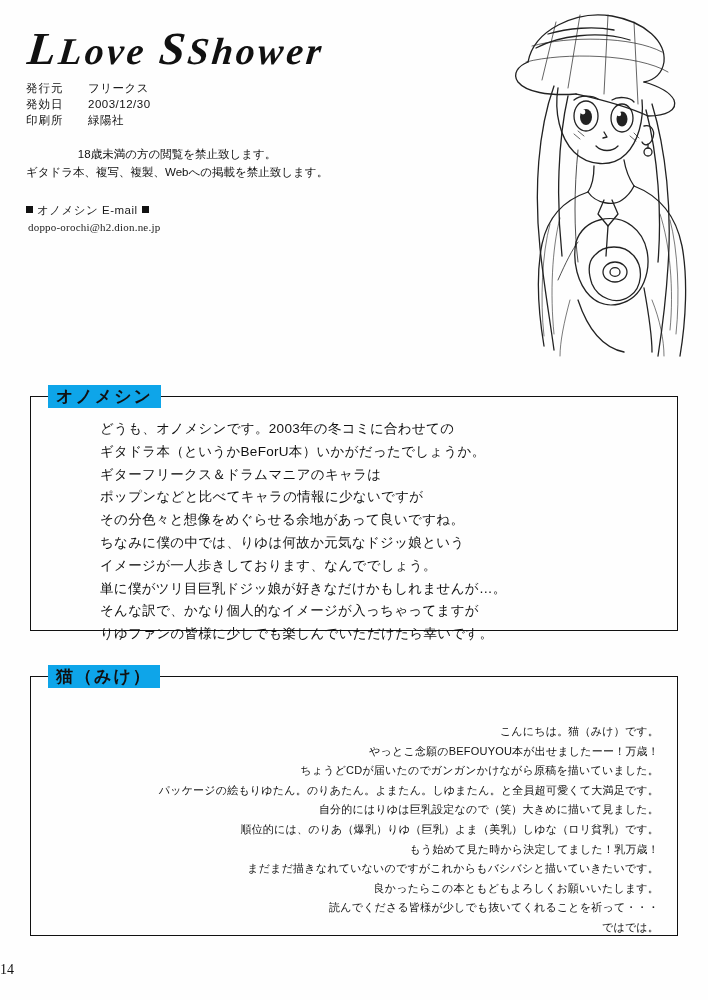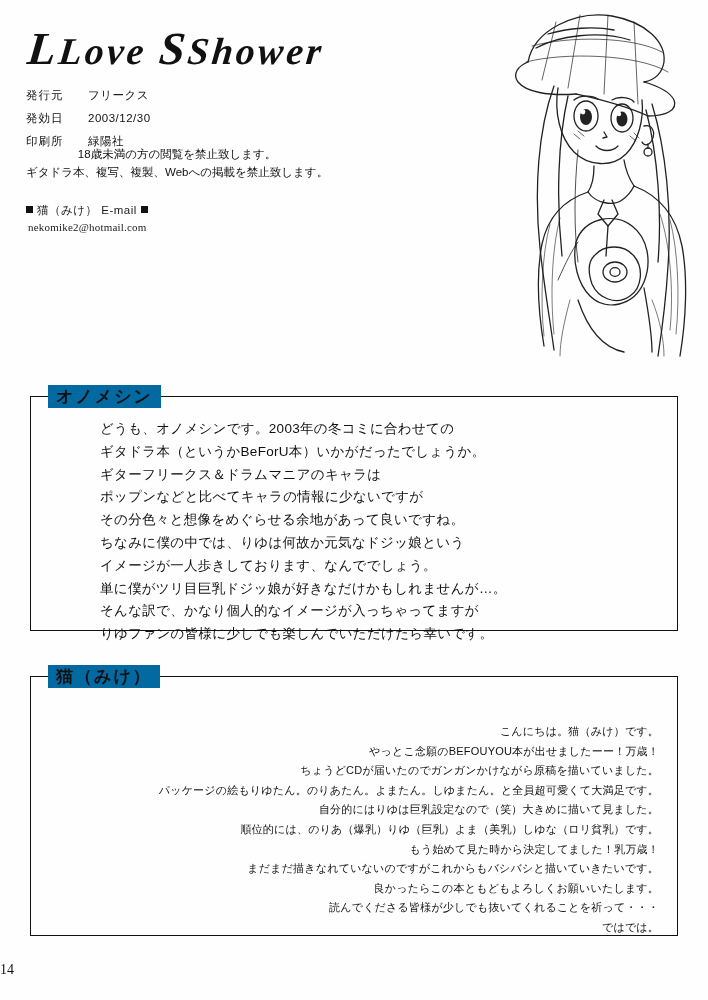--- a/index.html
+++ b/index.html
@@ -44,21 +44,20 @@
   .colophon {
     position: absolute;
     left: 26px;
     top: 80px;
     font-size: 11.5px;
     line-height: 16px;
     color: #111;
   }
   .colophon-row {
     display: flex;
-    margin-top: 7px;
   }
   .colophon-label {
     width: 62px;
     letter-spacing: 1px;
   }
   .colophon-value {
     letter-spacing: 0.5px;
   }
 
   .notice {
@@ -103,21 +102,21 @@
   }
 
   
   .box {
     position: absolute;
     border: 1.6px solid #111;
     box-sizing: border-box;
   }
   .box-label {
     position: absolute;
-    background: #0369a1;
+    background: #0ea5e9;
     padding: 0 8px;
     font-size: 17px;
     font-weight: bold;
     letter-spacing: 2px;
     color: #111;
     white-space: nowrap;
   }
 
   #box-onomeshin {
     left: 30px;
@@ -291,23 +290,23 @@
   </div>
 
   <div class="notice">
     <div>18歳未満の方の閲覧を禁止致します。</div>
     <div>ギタドラ本、複写、複製、Webへの掲載を禁止致します。</div>
   </div>
 
   <div class="contacts">
     <div class="contact-block">
       <div class="contact-head">
-        <span class="sq"></span><span>猫（みけ） E-mail</span><span class="sq-r"></span>
+        <span class="sq"></span><span>オノメシン E-mail</span><span class="sq-r"></span>
       </div>
-      <div class="contact-val">nekomike2@hotmail.com</div>
+      <div class="contact-val">doppo-orochi@h2.dion.ne.jp</div>
     </div>
   </div>
 
   <div class="box" id="box-onomeshin"></div>
   <div class="box-label" id="label-onomeshin">オノメシン</div>
   <div class="onomeshin-body" style="white-space: pre-line;">どうも、オノメシンです。2003年の冬コミに合わせての
 ギタドラ本（というかBeForU本）いかがだったでしょうか。
 ギターフリークス＆ドラムマニアのキャラは
 ポップンなどと比べてキャラの情報に少ないですが
 その分色々と想像をめぐらせる余地があって良いですね。

